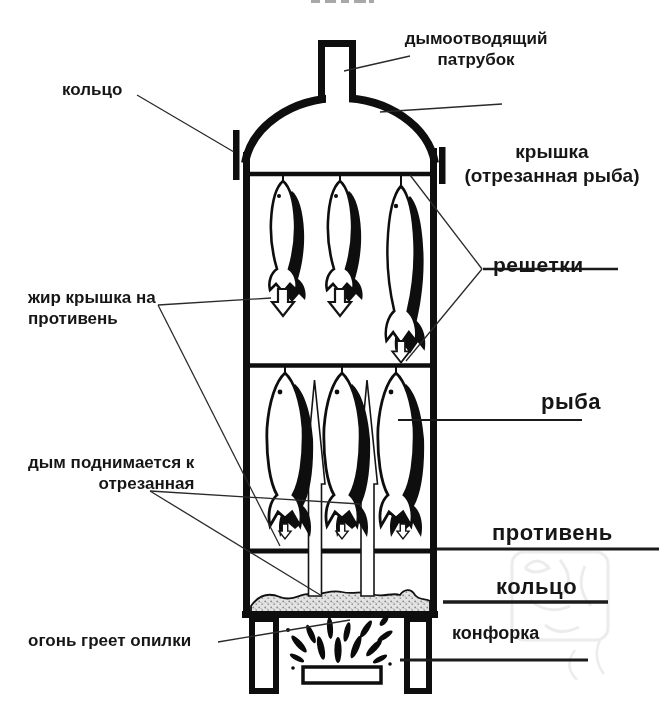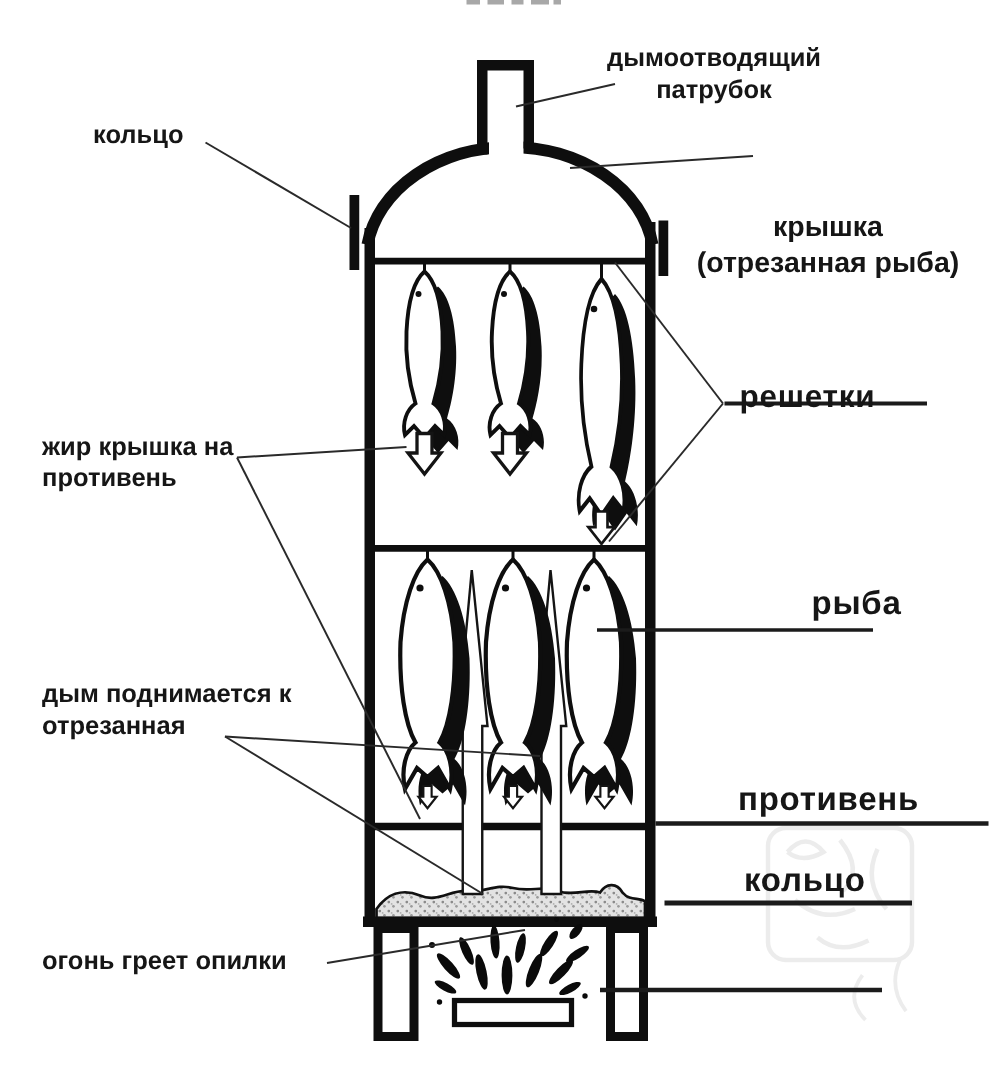--- a/index.html
+++ b/index.html
@@ -202,25 +202,26 @@
 
   <div class="lbl sz-l" style="left:493px;top:252px;text-align:right;">решетки</div>
 
   <div class="lbl sz-s" style="left:28px;top:287px;">
     <span>жир крышка на</span><br>
     <span>противень</span>
   </div>
 
   <div class="lbl sz-xl" style="left:497px;top:388px;margin-left:44px;">рыба</div>
 
-  <div class="lbl sz-s" style="left:28px;top:452px;">
+  <div class="lbl sz-s" style="left:28px;top:452px;text-align:right;">
     <span>дым поднимается к</span><br>
     <span>отрезанная</span>
   </div>
 
   <div class="lbl sz-xl" style="left:492px;top:519px;">противень</div>
 
   <div class="lbl sz-xl" style="left:496px;top:573px;">кольцо</div>
 
+  <div class="lbl sz-m" style="left:452px;top:622px;">конфорка</div>
 
   <div class="lbl sz-s" style="left:28px;top:630px;">огонь греет опилки</div>
 
 </div>
 
 </body></html>

